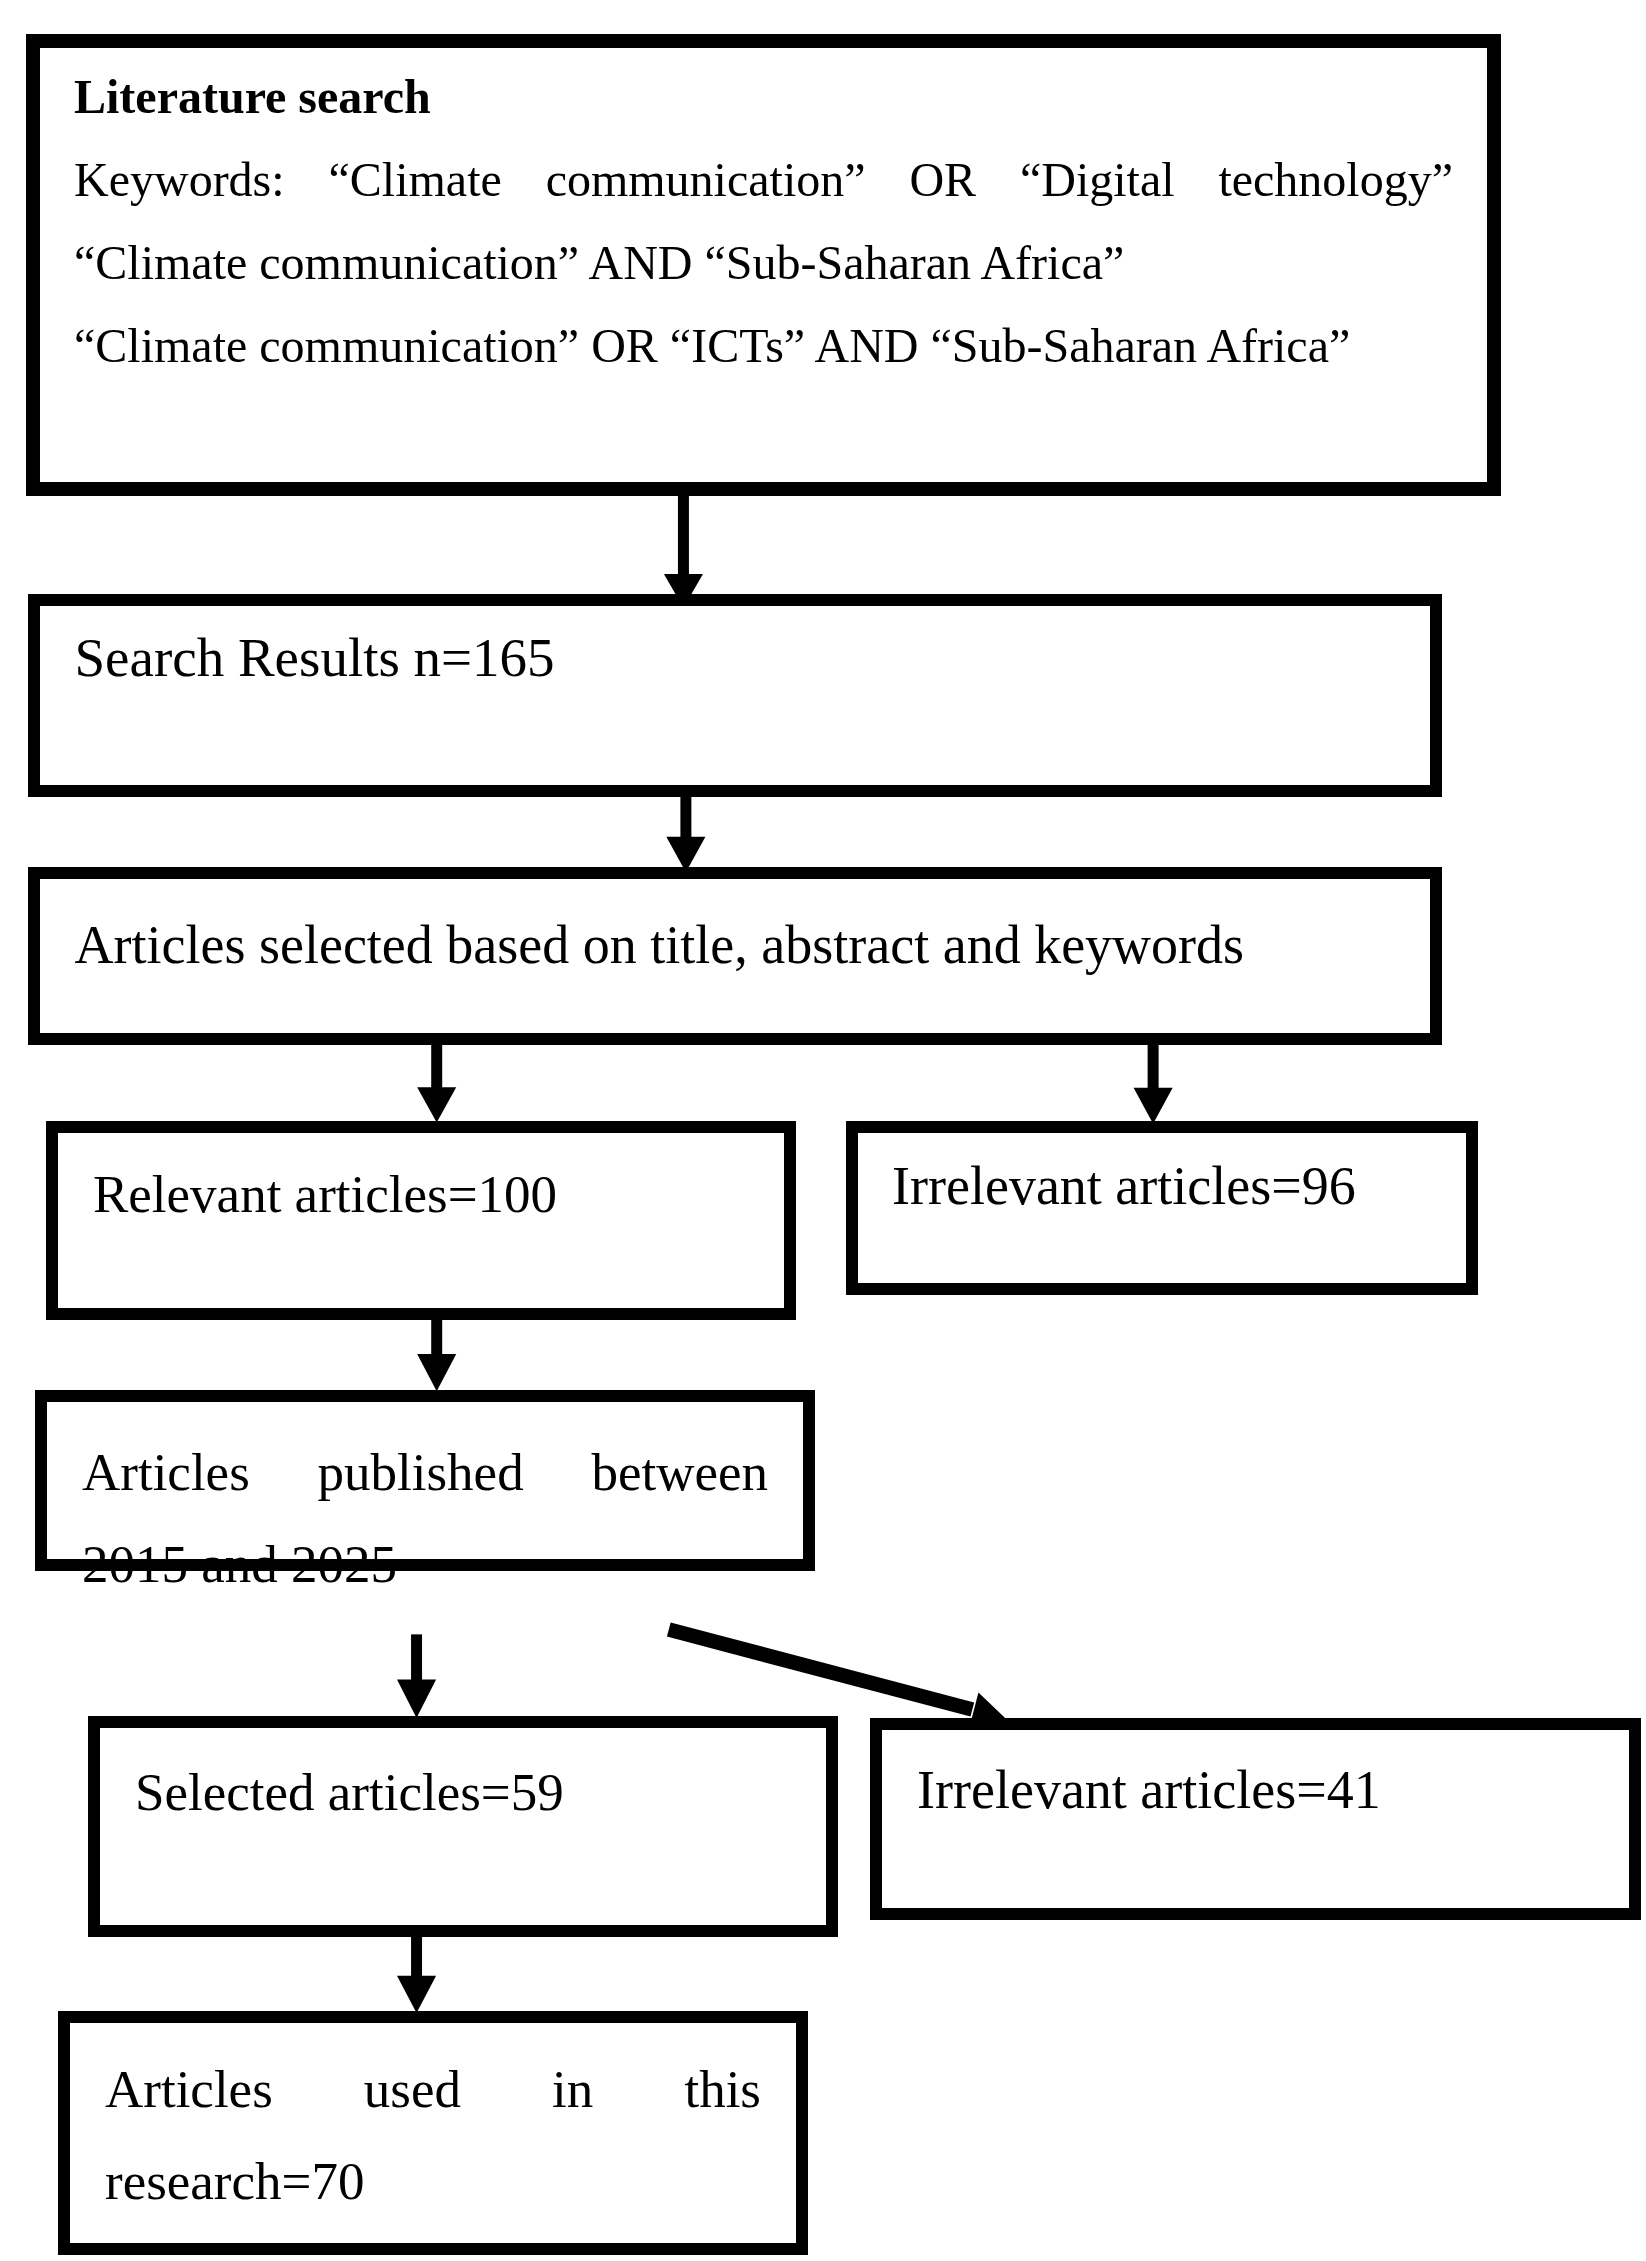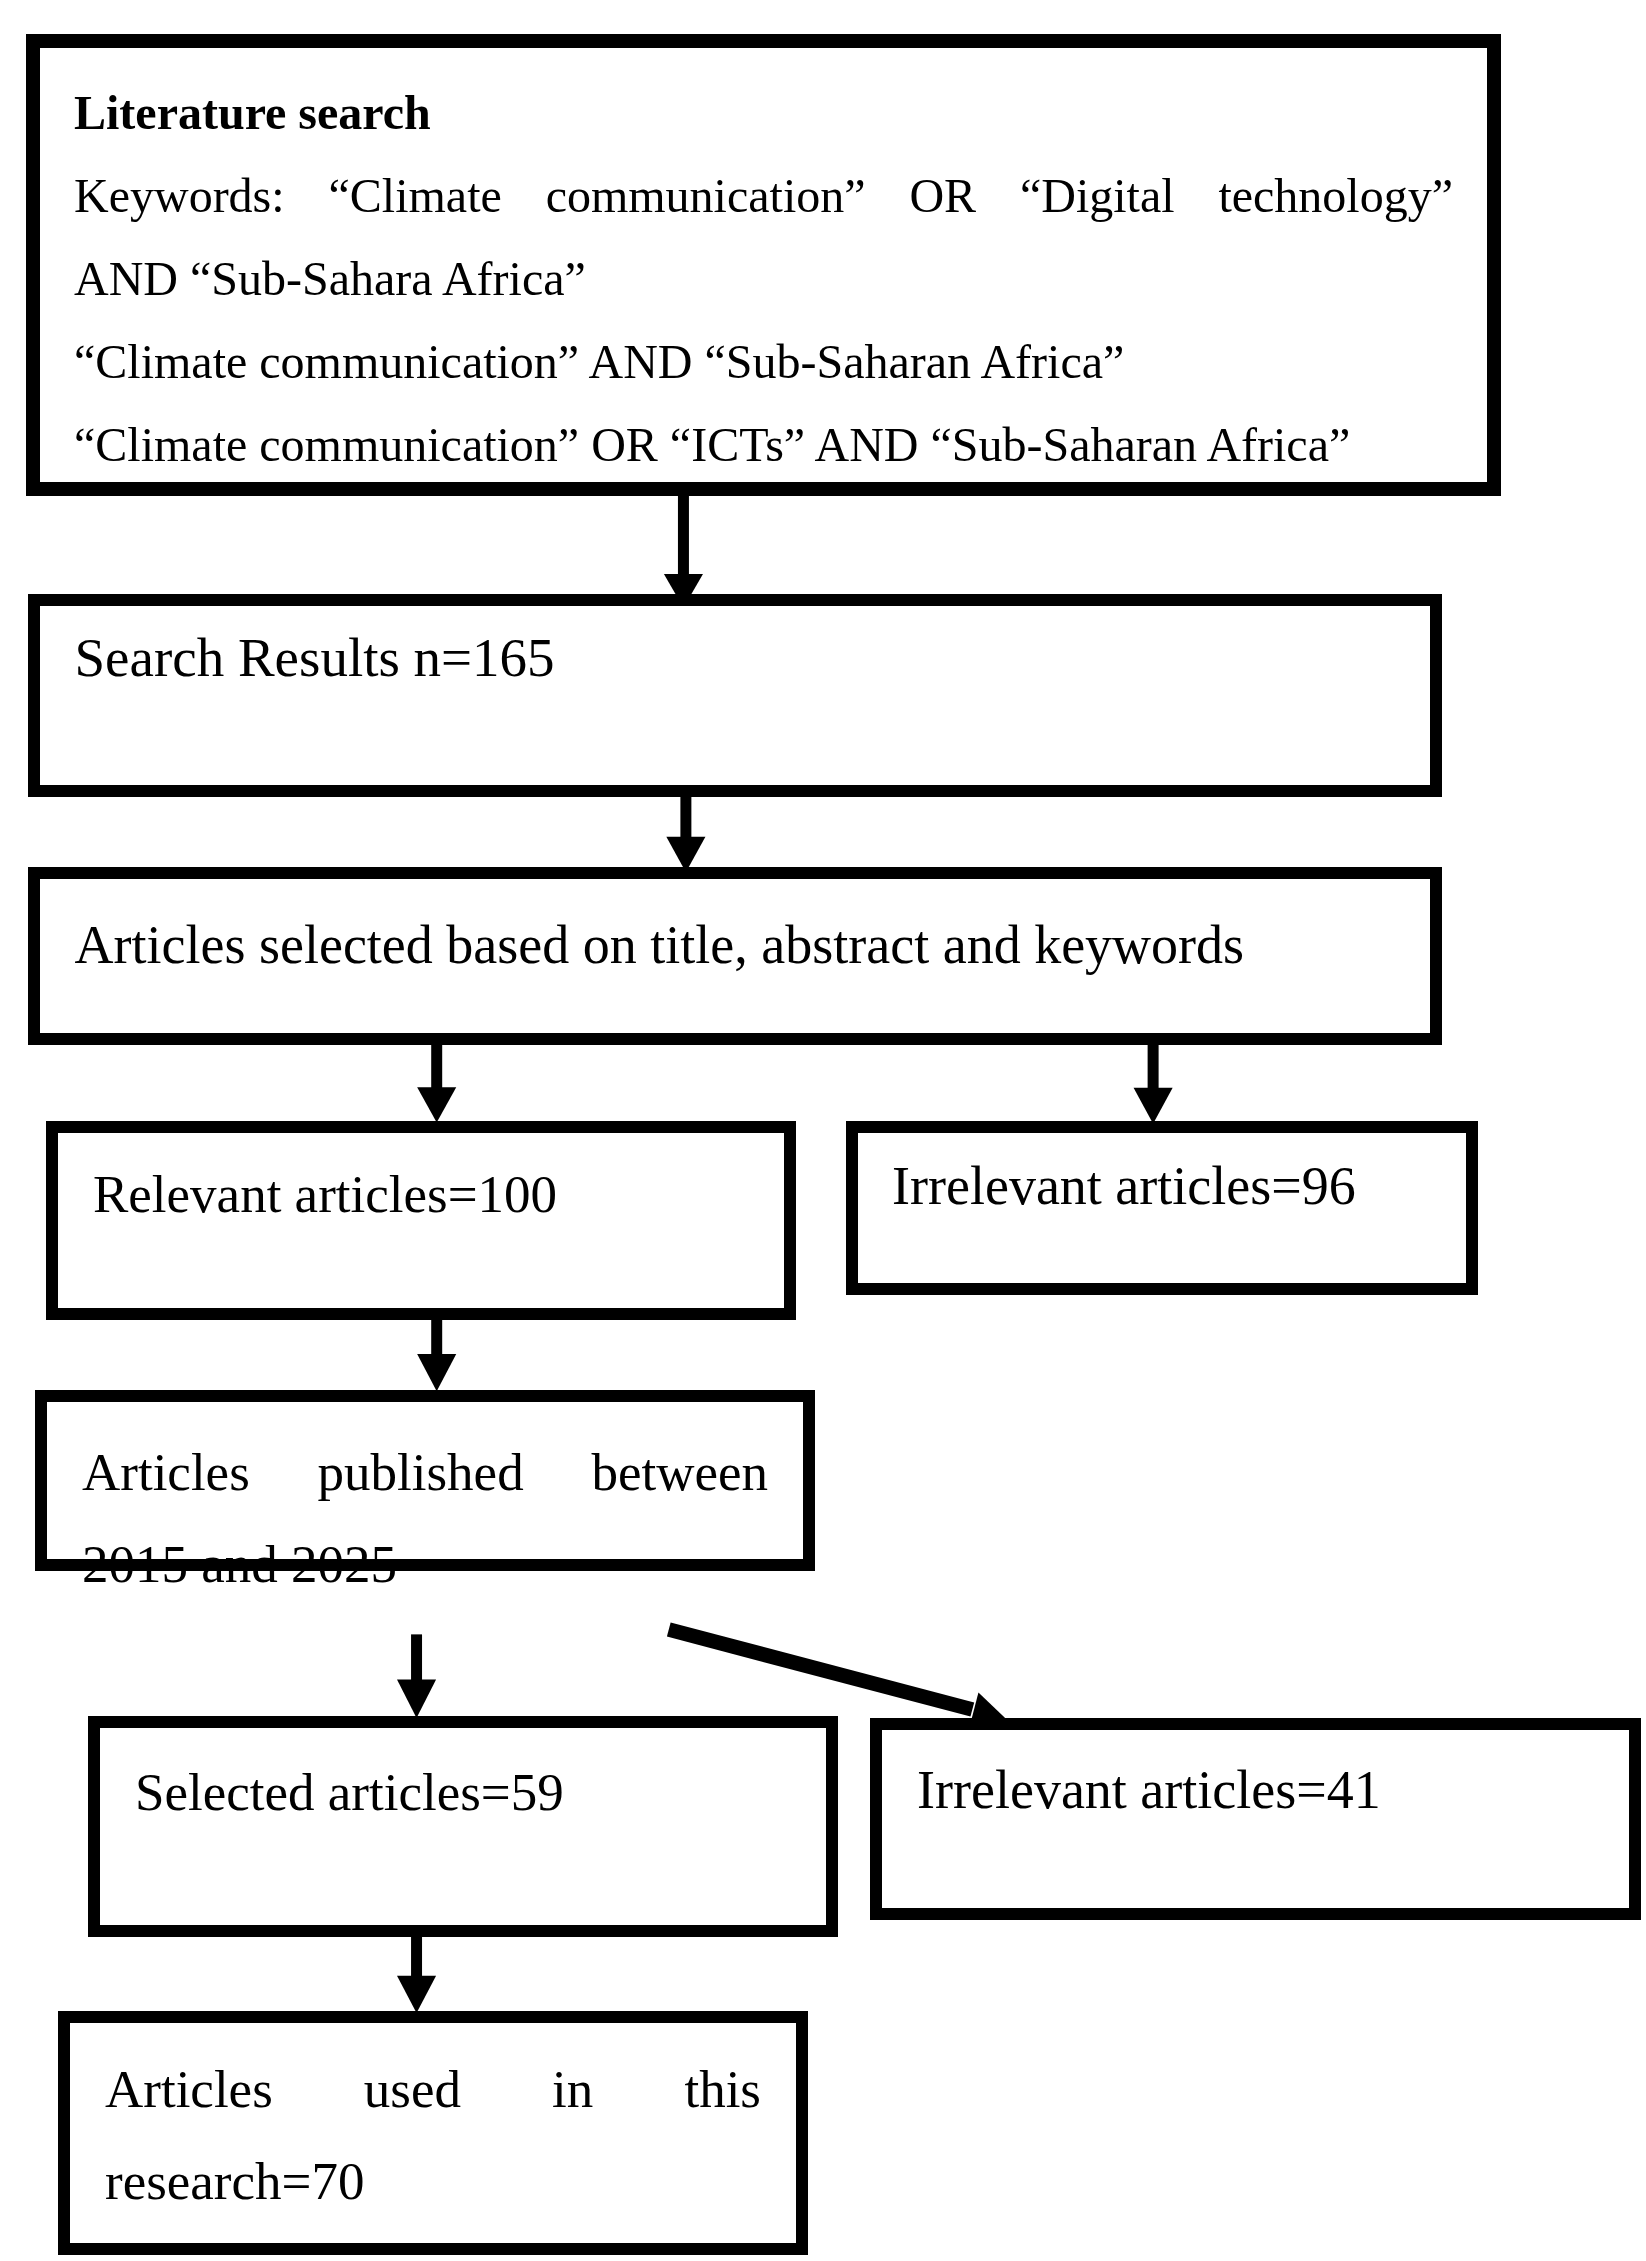--- a/index.html
+++ b/index.html
@@ -36,21 +36,21 @@
   }
   .just {
     text-align: justify;
     text-align-last: justify;
     white-space: normal !important;
   }
   
   #box-literature {
     left: 26px; top: 34px; width: 1475px; height: 462px;
     border-width: 14.7px;
-    padding: 23px 34px 0 34px;
+    padding: 7px 34px 0 34px;
     font-size: 48px;
     line-height: 83px;
   }
   #box-literature .title { font-weight: bold; }
   
   #box-results {
     left: 27.5px; top: 594px; width: 1414px; height: 203px;
     padding: 22px 35px 0 35px;
     font-size: 55px; line-height: 1.1;
   }
@@ -141,21 +141,20 @@
     </g>
     <g>
       <line class="arrow-stem" x1="682" y1="3166" x2="682" y2="3240" stroke-width="18"></line>
       <polygon class="arrow-shape" points="650,3235 714,3235 682,3296"></polygon>
     </g>
   </svg>
 
   <div class="box" id="box-literature">
     <div class="line title">Literature search</div>
     <div class="line just">Keywords: “Climate communication” OR “Digital technology”</div>
-    <div class="line">AND “Sub-Sahara Africa”</div>
     <div class="line">“Climate communication” AND “Sub-Saharan Africa”</div>
     <div class="line">“Climate communication” OR “ICTs” AND “Sub-Saharan Africa”</div>
   </div>
 
   <div class="box" id="box-results">
     <div class="line">Search Results n=165</div>
   </div>
 
   <div class="box" id="box-selected-title">
     <div class="line">Articles selected based on title, abstract and keywords</div>

